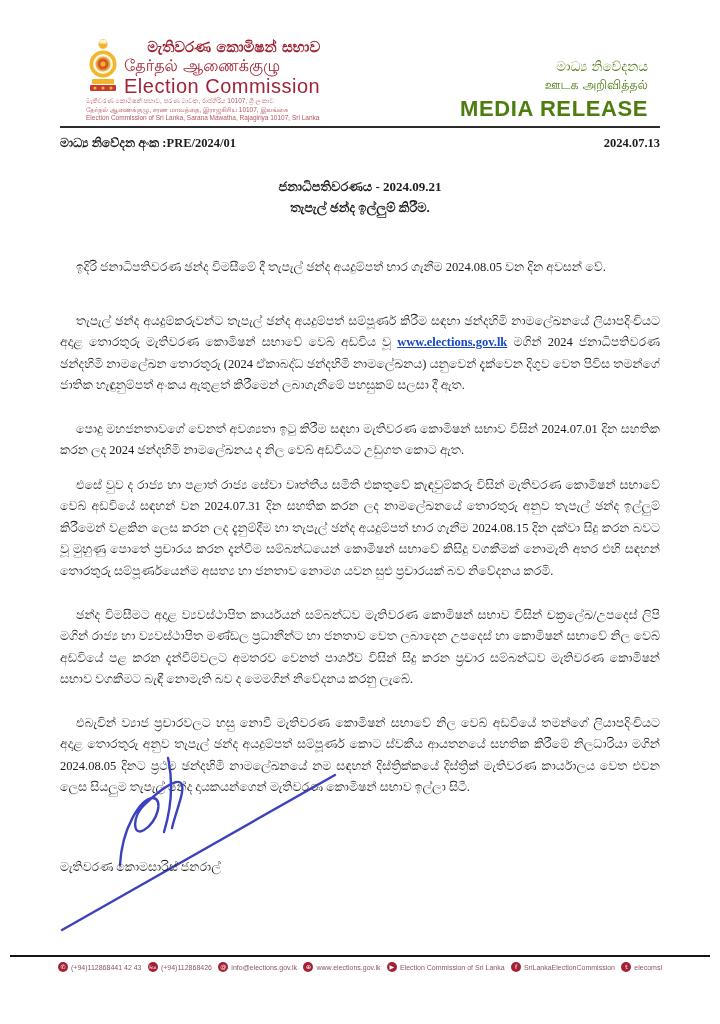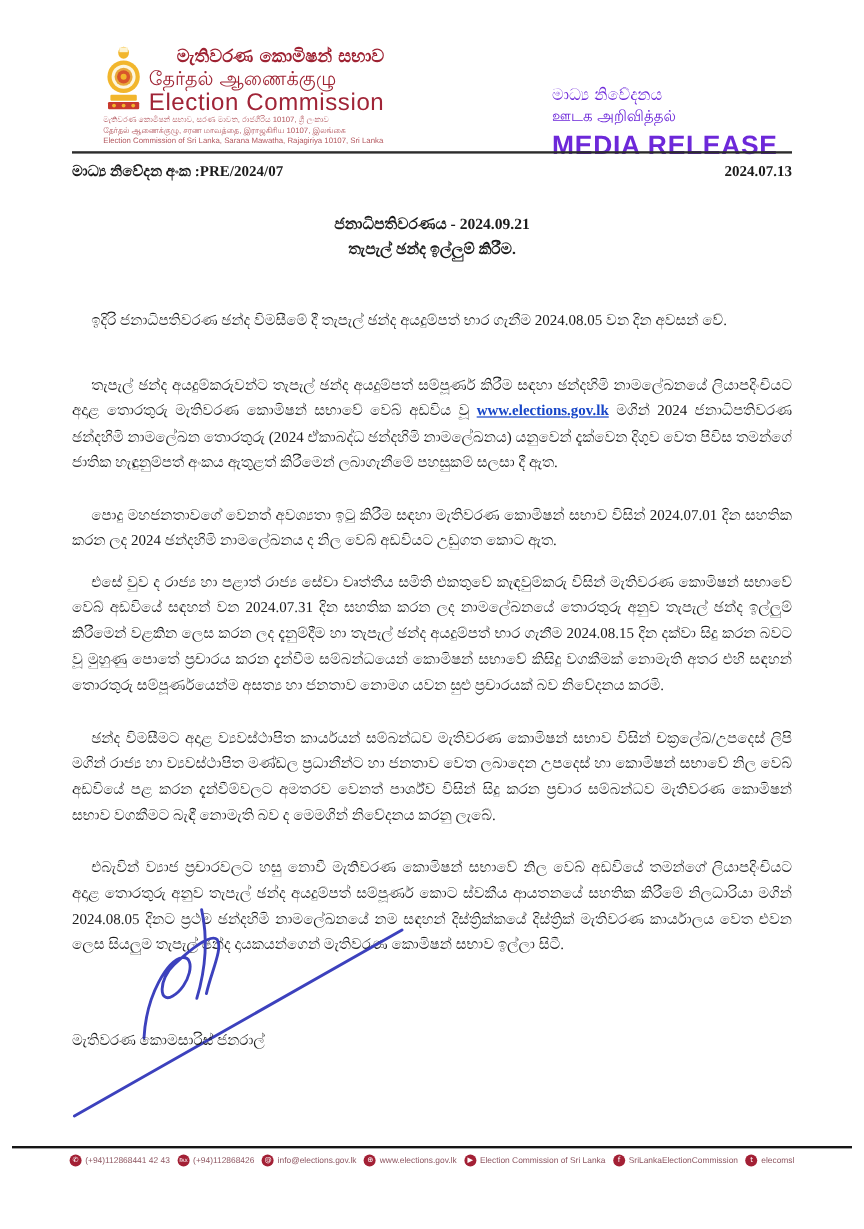--- a/index.html
+++ b/index.html
@@ -8,22 +8,22 @@
     font-family:"Liberation Serif",serif;color:#1c1c1c;overflow:hidden;
   }
   
   .emblem{position:absolute;left:86px;top:38px;width:34px;height:56px;}
   .org-block{position:absolute;left:124px;top:40px;line-height:1.05;}
   .org-si{font-family:"DejaVu Sans",sans-serif;font-weight:bold;font-size:15px;color:#9e2232;text-align:right;}
   .org-ta{font-family:"DejaVu Sans",sans-serif;font-size:16px;color:#9e2232;margin-top:2px;}
   .org-en{font-family:"Liberation Sans",sans-serif;font-size:20px;color:#a02437;letter-spacing:.5px;margin-top:1px;}
   .addr-block{position:absolute;left:86px;top:97px;font-family:"Liberation Sans",sans-serif;
     font-size:6.5px;line-height:8.5px;color:#b2555c;width:270px;}
-  .media-block{position:absolute;right:72px;top:58px;text-align:left;color:#6d28d9;
-    font-family:"DejaVu Sans",sans-serif;margin-top:13px;}
+  .media-block{position:absolute;right:72px;top:58px;text-align:right;color:#4d7c0f;
+    font-family:"DejaVu Sans",sans-serif;}
   .media-si{font-size:13.5px;}
   .media-ta{font-size:12.5px;margin-top:2px;}
   .media-en{font-family:"Liberation Sans",sans-serif;font-size:22px;font-weight:600;letter-spacing:.6px;margin-top:2px;}
   .head-rule{position:absolute;left:60px;top:126px;width:600px;height:2px;background:#2c2c2c;}
   
   .ref-row{position:absolute;left:60px;top:136px;width:600px;font-size:12.5px;}
   .ref-left{float:left;}
   .ref-label{font-weight:600;}
   .ref-no{font-weight:bold;}
   .doc-date{float:right;font-weight:bold;}
@@ -89,21 +89,21 @@
     <div class="media-si">මාධ්‍ය නිවේදනය</div>
     <div class="media-ta">ஊடக அறிவித்தல்</div>
     <div class="media-en">MEDIA RELEASE</div>
   </div>
 
   <div class="head-rule"></div>
 </div>
 
 <div class="ref-row">
   <div class="ref-left">
-    <span class="ref-label">මාධ්‍ය නිවේදන අංක :</span><span class="ref-no">PRE/2024/07</span>
+    <span class="ref-label">මාධ්‍ය නිවේදන අංක :</span><span class="ref-no">PRE/2024/01</span>
   </div>
   <div class="doc-date">2024.07.13</div>
 </div>
 
 <div class="doc-title">
   <div>ජනාධිපතිවරණය - 2024.09.21</div>
   <div>තැපැල් ඡන්ද ඉල්ලුම් කිරීම.</div>
 </div>
 
 <p class="para" id="p1">ඉදිරි ජනාධිපතිවරණ ඡන්ද විමසීමේ දී තැපැල් ඡන්ද අයදුම්පත් භාර ගැනීම 2024.08.05 වන දින අවසන් වේ.</p>

